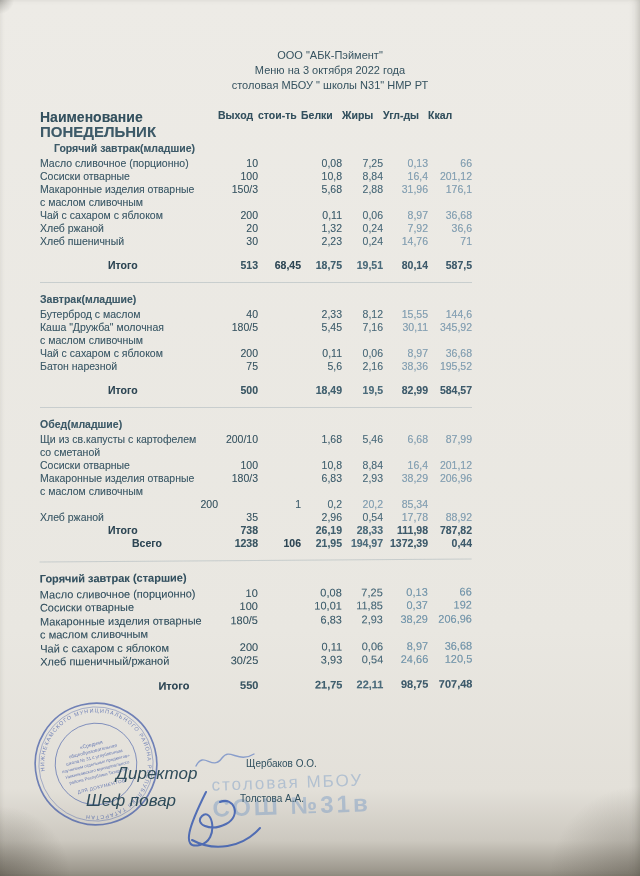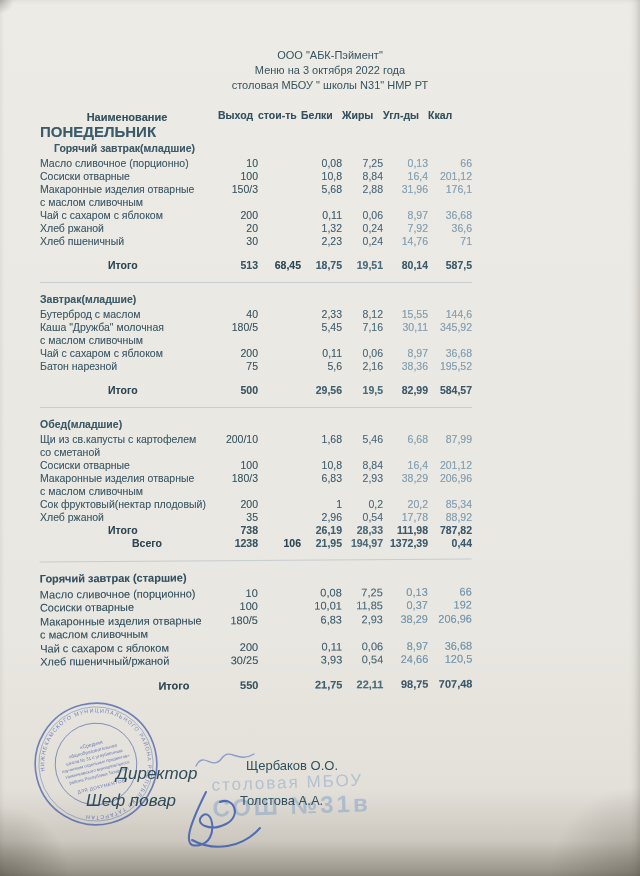--- a/index.html
+++ b/index.html
@@ -16,21 +16,21 @@
     box-shadow: inset -6px 0 10px -5px rgba(70,70,60,.35), inset 3px 0 6px -4px rgba(70,70,60,.18);
   }
 
   .doc-header { padding-top:48px; text-align:center; font-size:11px; line-height:15px; color:#35525f; transform:translateX(10px); }
 
   .table-wrap { margin:16px 0 0 40px; width:432px; font-size:10.5px; line-height:13px; text-shadow:0 0 .4px rgba(56,88,104,.35); }
   .row { display:grid; grid-template-columns:178px 40px 43px 41px 41px 45px 44px; }
   .num { text-align:right; }
   .head-row { font-weight:bold; color:#33505e; }
   .head-row .cell { }
-  .head-row .c-name { text-align:center; font-size:11px; padding-top:2px; }
+  .head-row .c-name { text-align:left; font-size:14px; padding-top:2px; }
   .day { font-weight:bold; font-size:15px; margin-top:1px; }
 
   .section { margin-top:4px; }
   .section + .section { border-top:1px solid rgba(110,135,150,.28); padding-top:8px; margin-top:10px; }
   .section-title { font-weight:bold; margin:2px 0 2px; }
   .section:first-child .section-title { padding-left:14px; }
   .c-name { white-space:pre-line; padding-right:4px; }
 
   .c-out { color:#3a5663; }
   .c-protein { color:#41606f; }
@@ -47,21 +47,21 @@
   .last-section { font-size:11px; line-height:13.5px; color:#33505f; transform:rotate(-.4deg); }
   .last-section .c-carbs, .last-section .c-kcal { color:#7498af; }
   .last-section .total-row .c-name { padding-left:118px; }
   .last-section .total-row .c-carbs, .last-section .total-row .c-kcal { color:#3d5a6b; }
 
   .doc-footer { position:absolute; left:0; top:690px; width:640px; height:186px; }
   .stamp { position:absolute; left:28px; top:6px; transform:rotate(-14deg); opacity:.88; }
   .sig-label { position:absolute; font-size:17px; color:#2f4c5a;font-style:italic; }
   .director-label { left:116px; top:74px; }
   .chef-label { left:86px; top:101px; }
-  .sig-name { position:absolute; font-size:13px; color:#30505f; }
+  .sig-name { position:absolute; font-size:10px; color:#30505f; }
   .director-name { left:246px; top:68px; }
   .chef-name { left:240px; top:103px; }
   .watermark { position:absolute; left:212px; top:84px; color:rgba(105,145,195,.40); transform:rotate(-2deg); line-height:1.1; }
   .wm1 { font-size:17px; letter-spacing:2px; }
   .wm2 { font-size:24px; font-weight:bold; letter-spacing:3px; }
   .signatures { position:absolute; left:150px; top:38px; }
 </style>
 </head>
 <body>
 
@@ -188,21 +188,21 @@
             <div class="cell num c-cost"></div>
             <div class="cell num c-protein">5,6</div>
             <div class="cell num c-fat">2,16</div>
             <div class="cell num c-carbs">38,36</div>
             <div class="cell num c-kcal">195,52</div>
           </div>
           <div class="row total-row">
             <div class="cell c-name">Итого</div>
             <div class="cell num c-out">500</div>
             <div class="cell num c-cost"></div>
-            <div class="cell num c-protein">29,56</div>
+            <div class="cell num c-protein">18,49</div>
             <div class="cell num c-fat">19,5</div>
             <div class="cell num c-carbs">82,99</div>
             <div class="cell num c-kcal">584,57</div>
           </div>
         </div>
         <div class="section tight-totals">
           <div class="section-title">Обед(младшие)</div>
           <div class="row menu-row">
             <div class="cell c-name">Щи из св.капусты с картофелем
 со сметаной</div>
@@ -226,21 +226,20 @@
             <div class="cell c-name">Макаронные изделия отварные
 с маслом сливочным</div>
             <div class="cell num c-out">180/3</div>
             <div class="cell num c-cost"></div>
             <div class="cell num c-protein">6,83</div>
             <div class="cell num c-fat">2,93</div>
             <div class="cell num c-carbs">38,29</div>
             <div class="cell num c-kcal">206,96</div>
           </div>
           <div class="row menu-row">
-            <div class="cell c-name">Сок фруктовый(нектар плодовый)</div>
             <div class="cell num c-out">200</div>
             <div class="cell num c-cost"></div>
             <div class="cell num c-protein">1</div>
             <div class="cell num c-fat">0,2</div>
             <div class="cell num c-carbs">20,2</div>
             <div class="cell num c-kcal">85,34</div>
           </div>
           <div class="row menu-row">
             <div class="cell c-name">Хлеб ржаной</div>
             <div class="cell num c-out">35</div>

